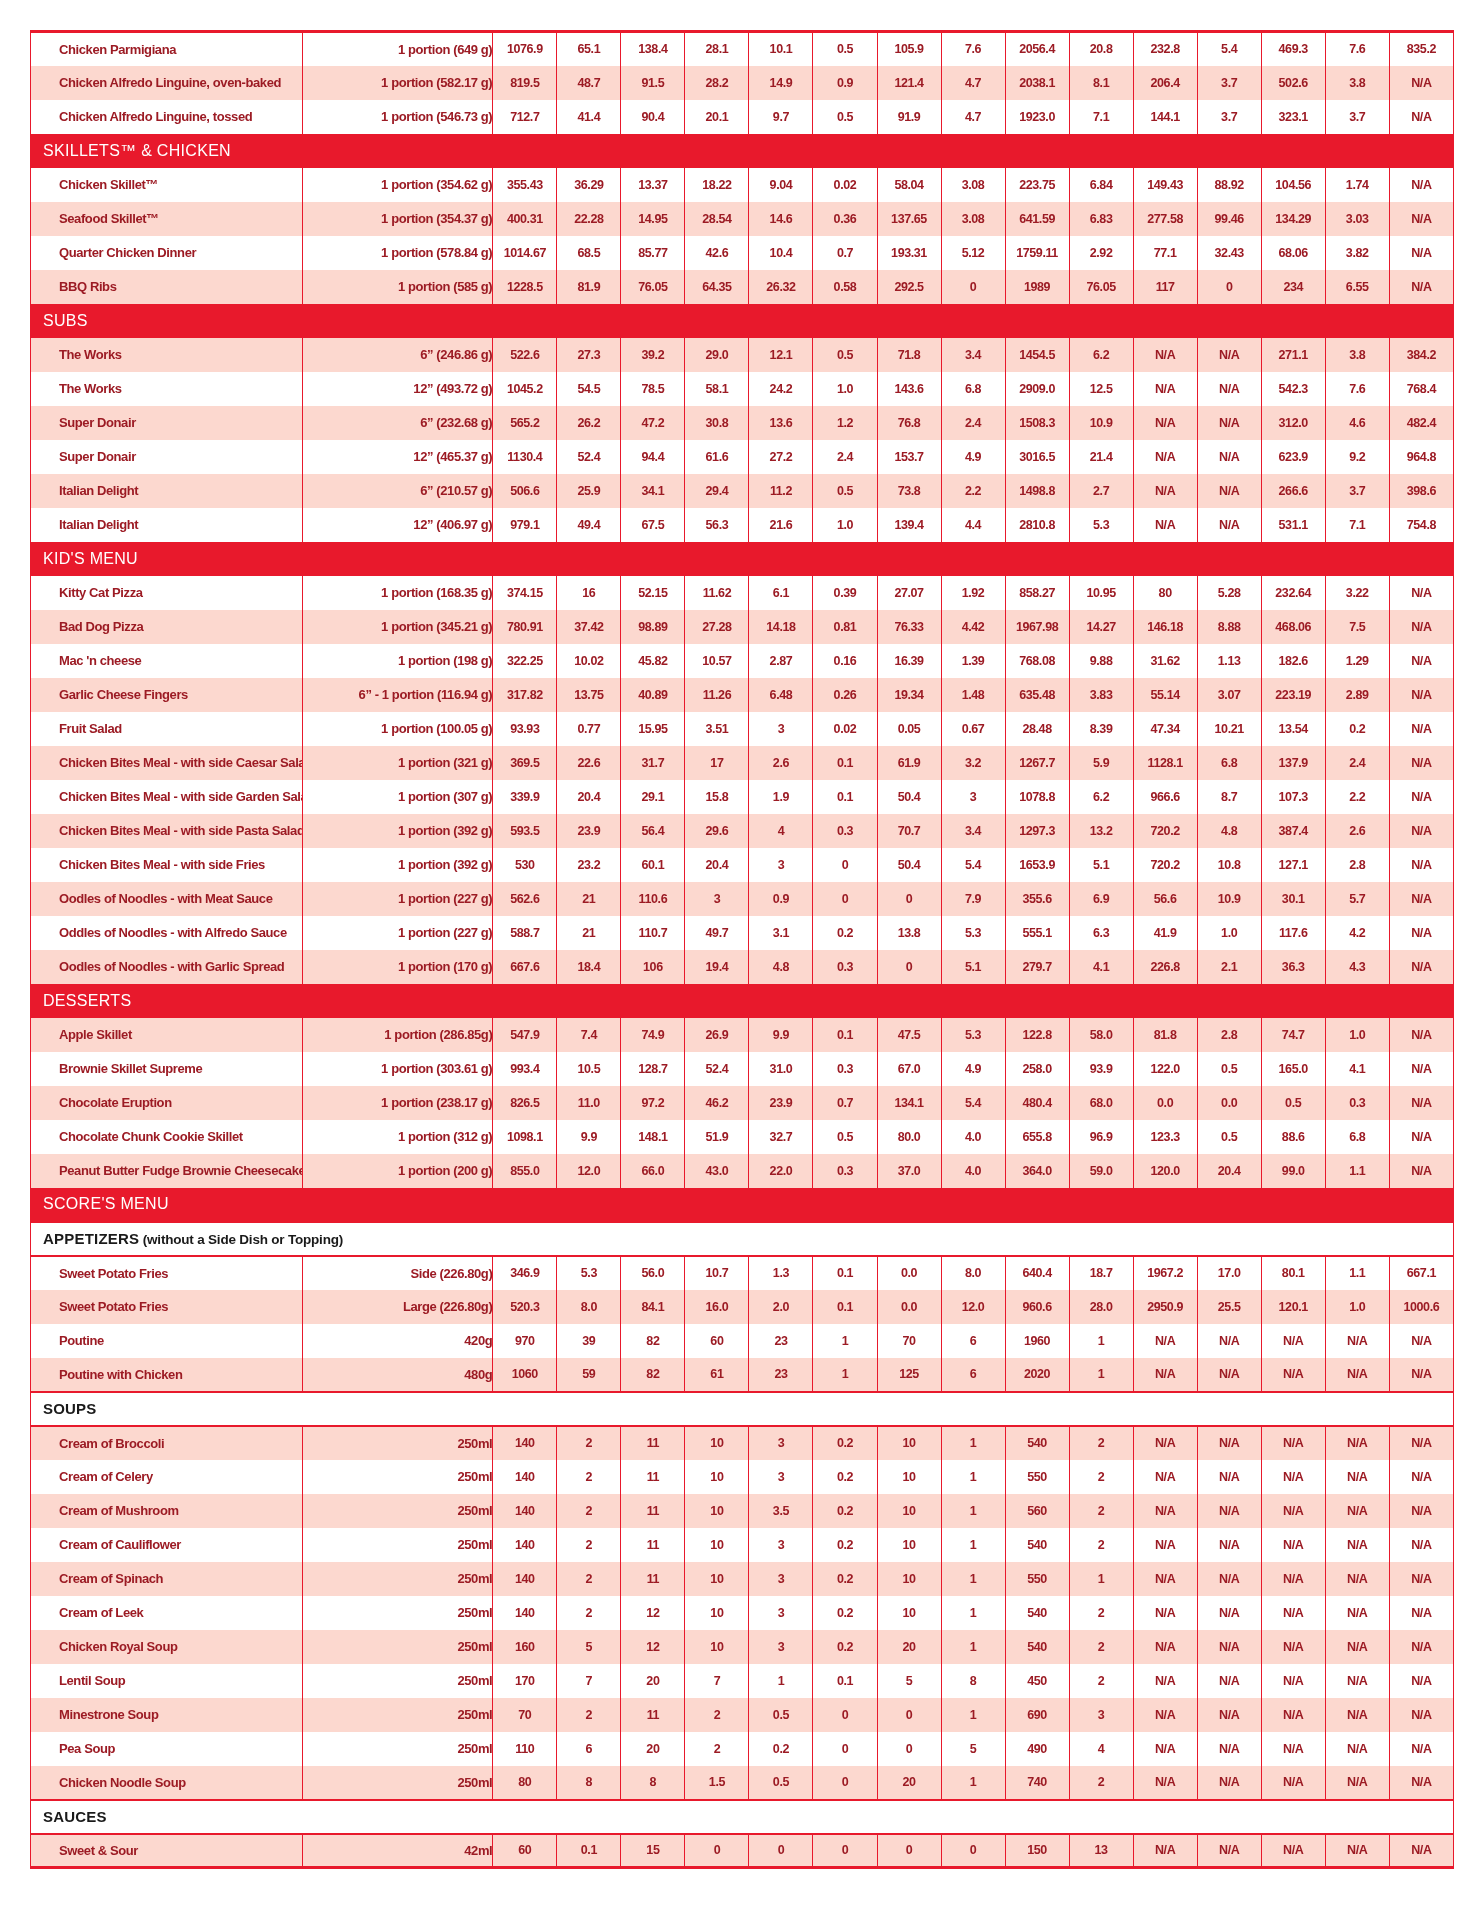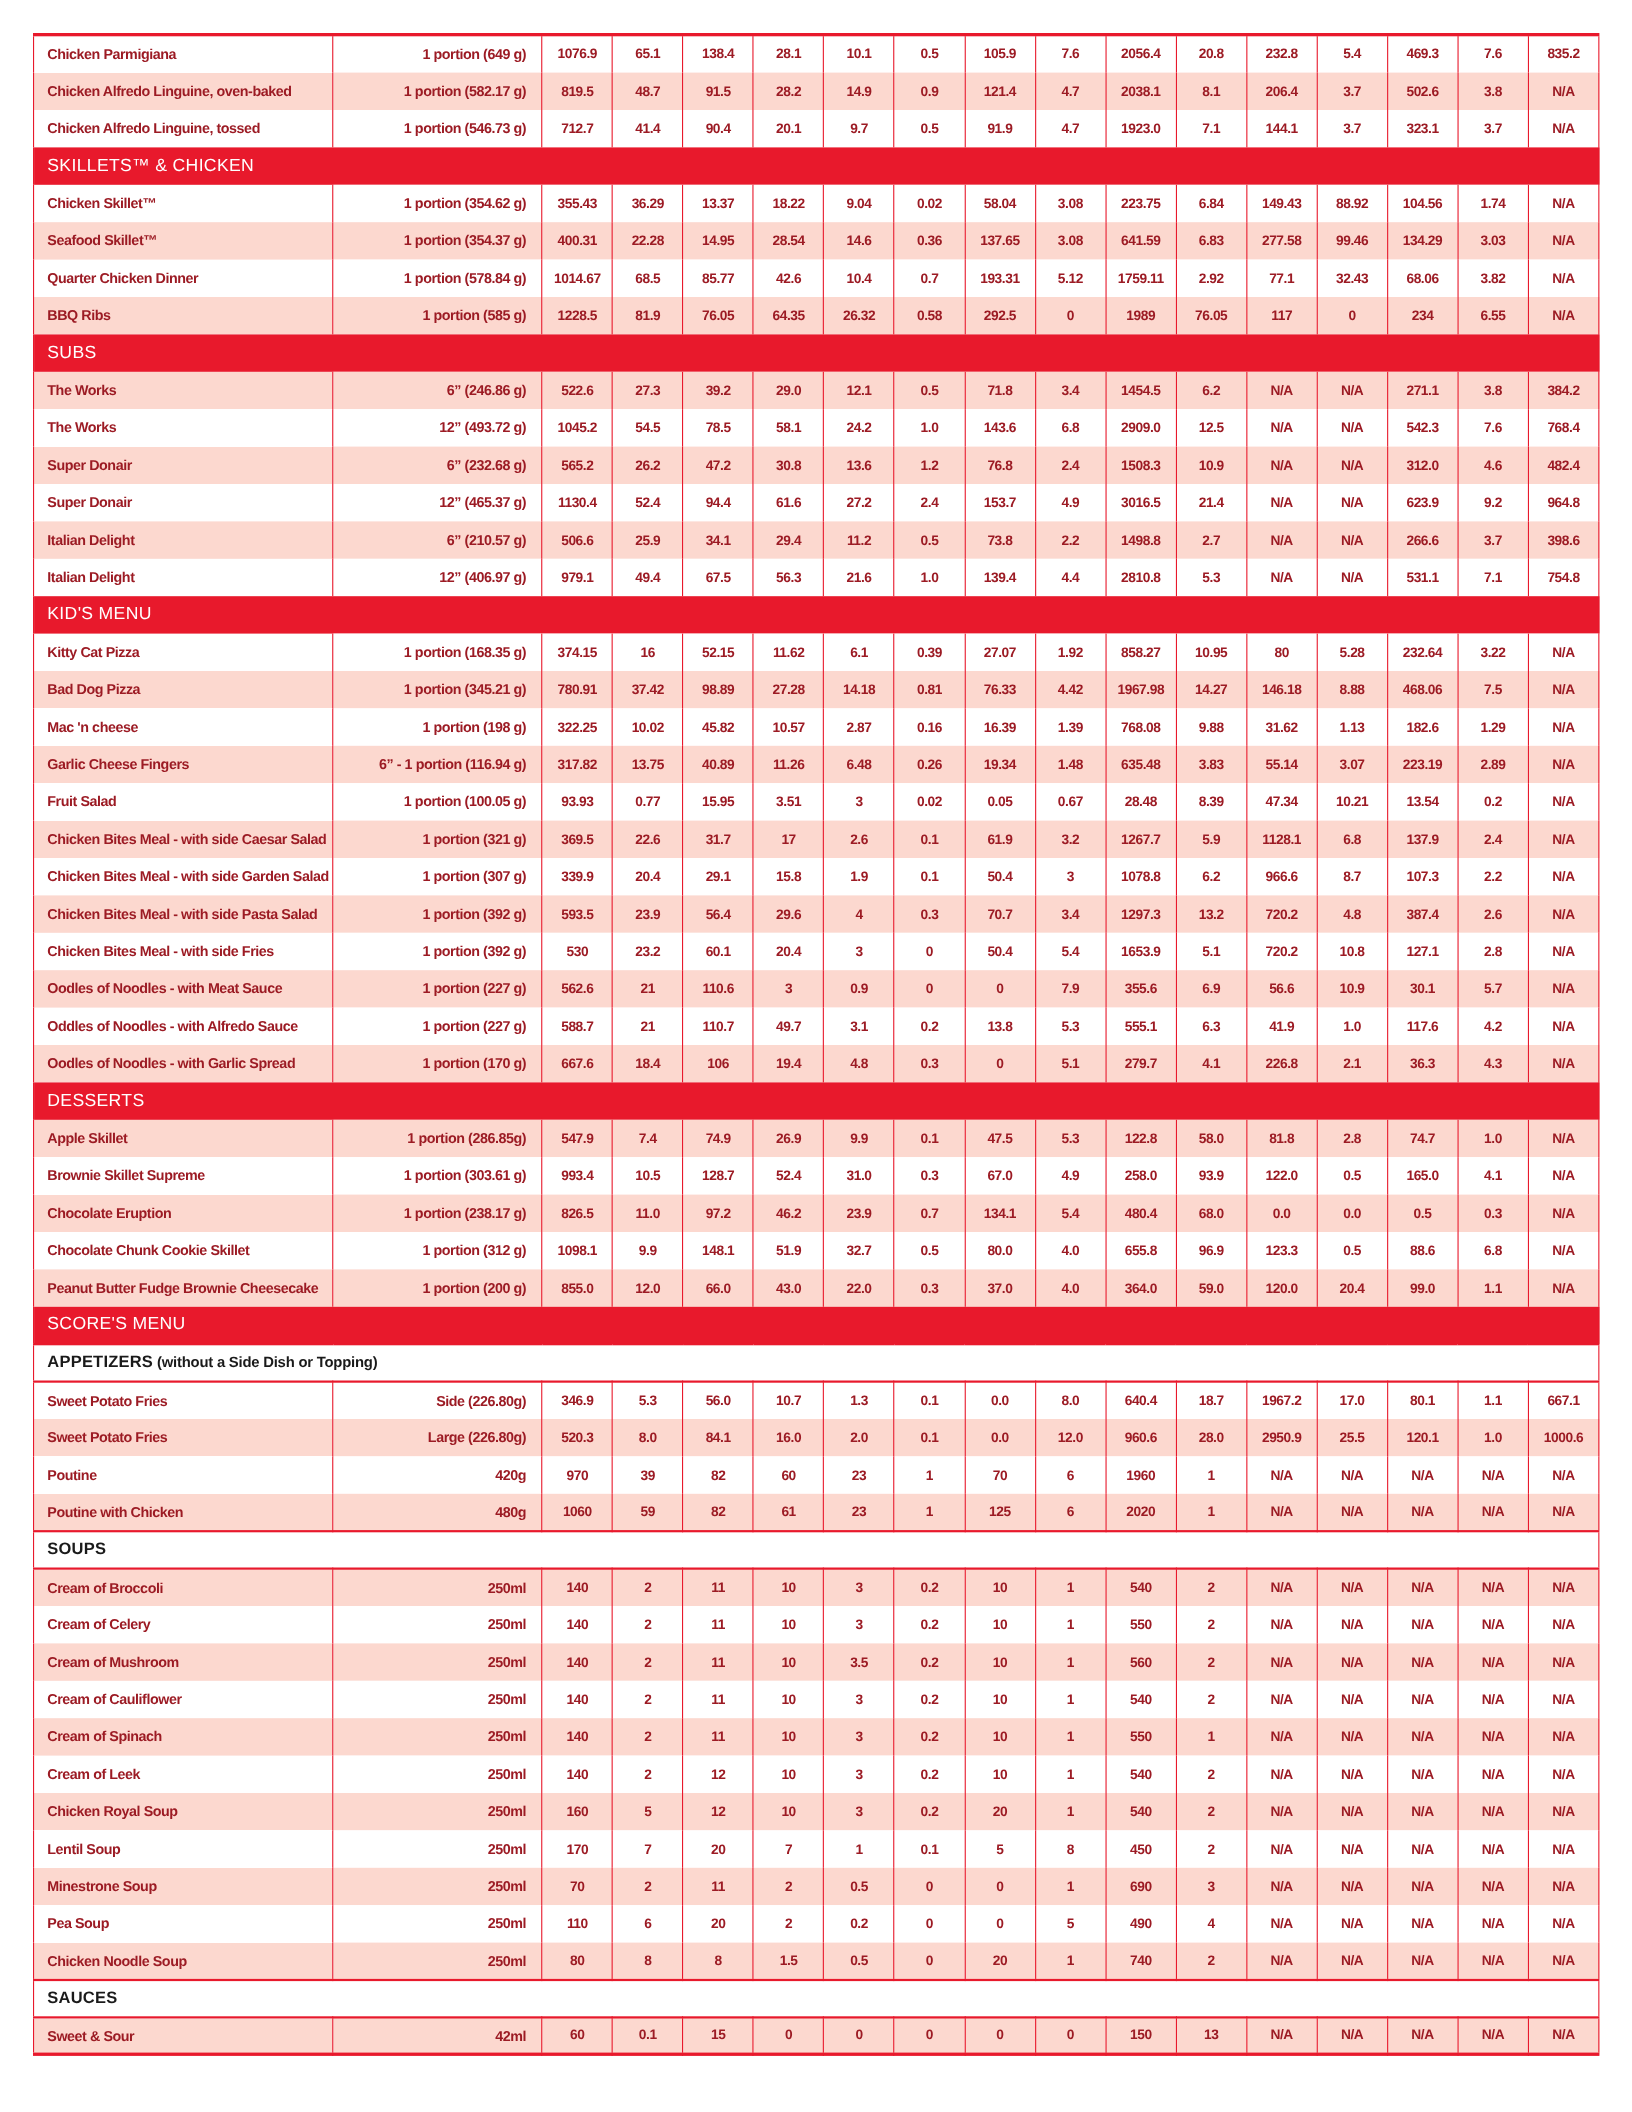--- a/index.html
+++ b/index.html
@@ -32,31 +32,31 @@
   td { height:34px; vertical-align:middle; }
 
   tr.data td { border-left:1px solid var(--sep, #e8192c); }
   tr.data td:first-child { border-left:none; }
 
   tr.data.white td { background:#ffffff; }
   tr.data.pink  td { background:var(--pink, #fcd8cf); }
 
   td.item {
     text-align:left;
-    padding-left:12px;
+    padding-left:28px;
     font-weight:bold;
     font-size:13px;
     letter-spacing:-0.4px;
     color:var(--text, #9c1b24);
     white-space:nowrap;
     overflow:hidden;
   }
   td.portion {
     text-align:right;
-    padding-right:14px;
+    padding-right:0;
     font-weight:bold;
     font-size:13px;
     letter-spacing:-0.4px;
     color:var(--text, #9c1b24);
     white-space:nowrap;
   }
   td.num {
     text-align:center;
     font-weight:bold;
     font-size:12.5px;

